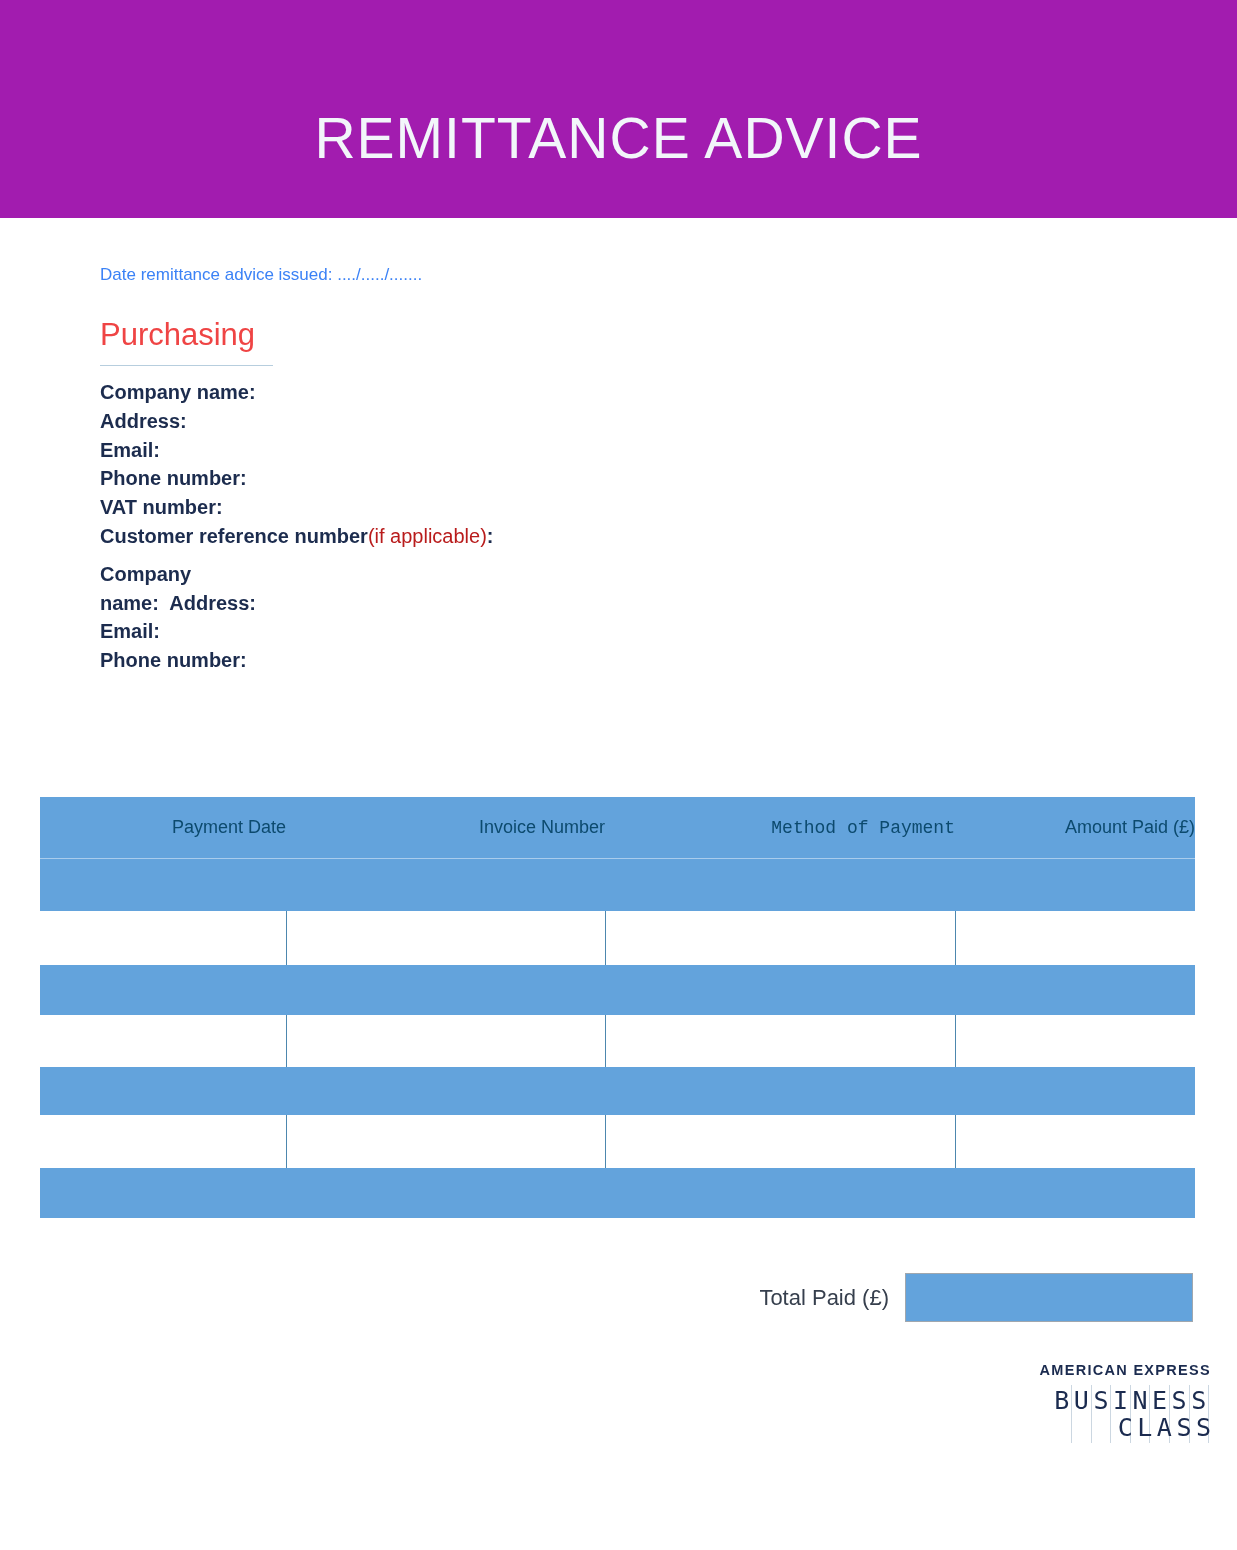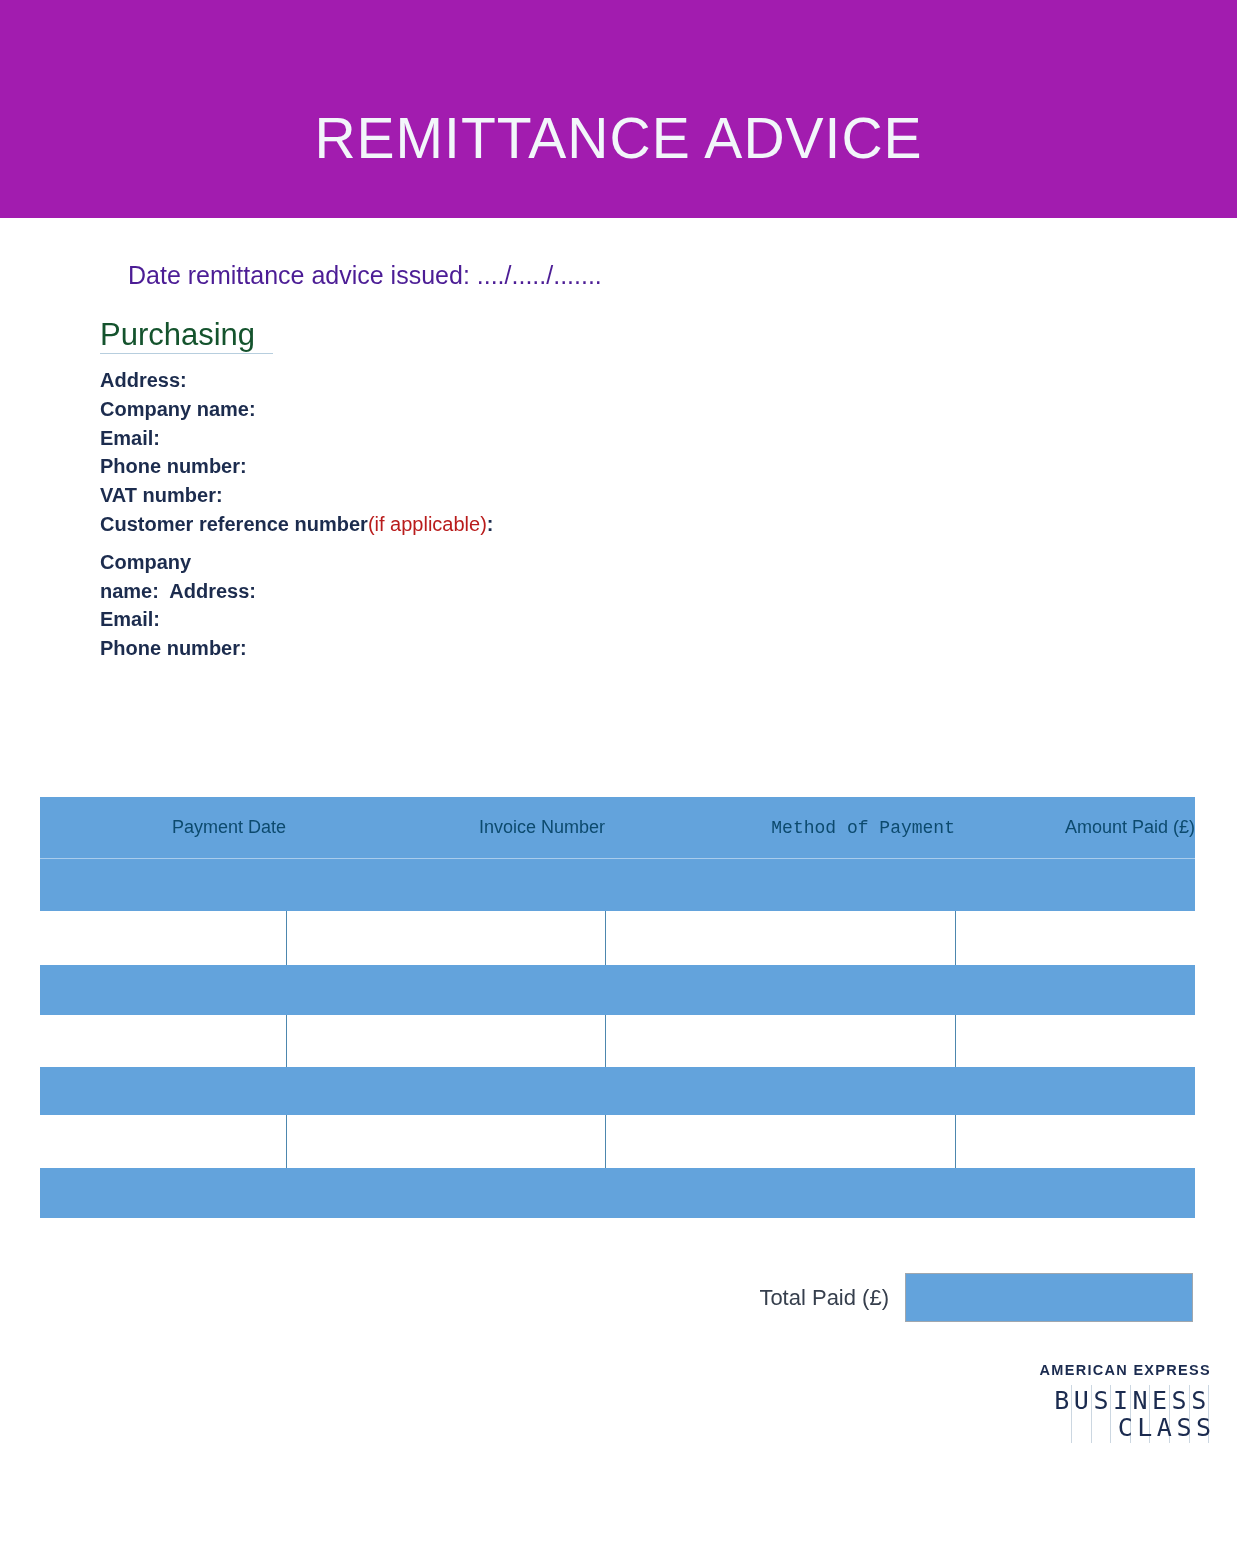--- a/index.html
+++ b/index.html
@@ -32,33 +32,32 @@
     letter-spacing: 1px;
   }
 
   
   .content {
     position: absolute;
     left: 100px; top: 263px;
     width: 840px;
   }
   .date-line {
-    font-size: 25px;
-    color: #4c1d95;
+    font-size: 17px;
+    color: #3b82f6;
     line-height: 24px;
-    margin-left: 28px;
   }
   .section-heading {
     display: inline-block;
     margin-top: 29px;
     font-size: 31px;
     font-weight: 400;
-    color: #14532d;
+    color: #ef4444;
     line-height: 37px;
-    padding-bottom: 0;
+    padding-bottom: 12px;
     padding-right: 18px;
     border-bottom: 1px solid #b7cede;
   }
   .fields { margin-top: 12px; }
   .field {
     font-size: 20px;
     font-weight: 700;
     color: #1c2c4e;
     line-height: 28.8px;
     white-space: pre-wrap;
@@ -167,22 +166,22 @@
   <header class="banner">
     <h1>REMITTANCE ADVICE</h1>
   </header>
 
   <div class="content">
     <p class="date-line">Date remittance advice issued: ..../...../.......</p>
 
     <section class="purchasing-block">
       <h2 class="section-heading">Purchasing</h2>
       <div class="fields">
+        <p class="field">Company name:</p>
         <p class="field">Address:</p>
-        <p class="field">Company name:</p>
         <p class="field">Email:</p>
         <p class="field">Phone number:</p>
         <p class="field">VAT number:</p>
         <p class="field"><span>Customer reference number</span><span class="normal">(if applicable)</span><span>:</span></p>
       </div>
     </section>
 
     <section class="supplier-block">
       <div class="fields">
         <p class="field">Company</p>

